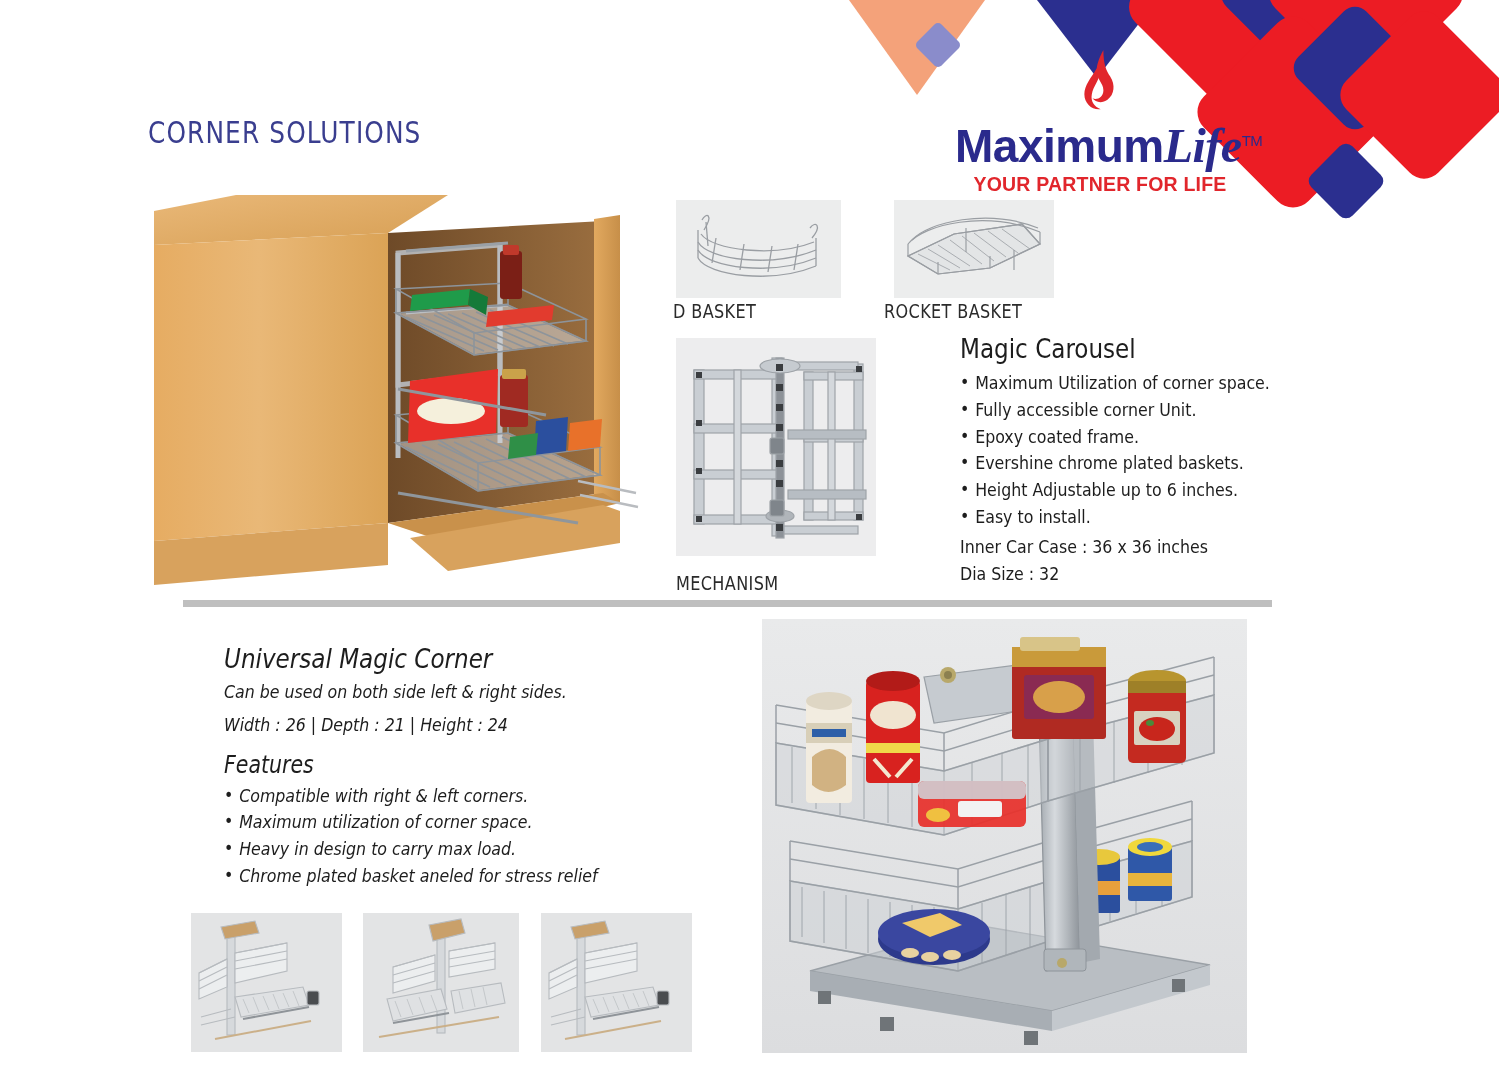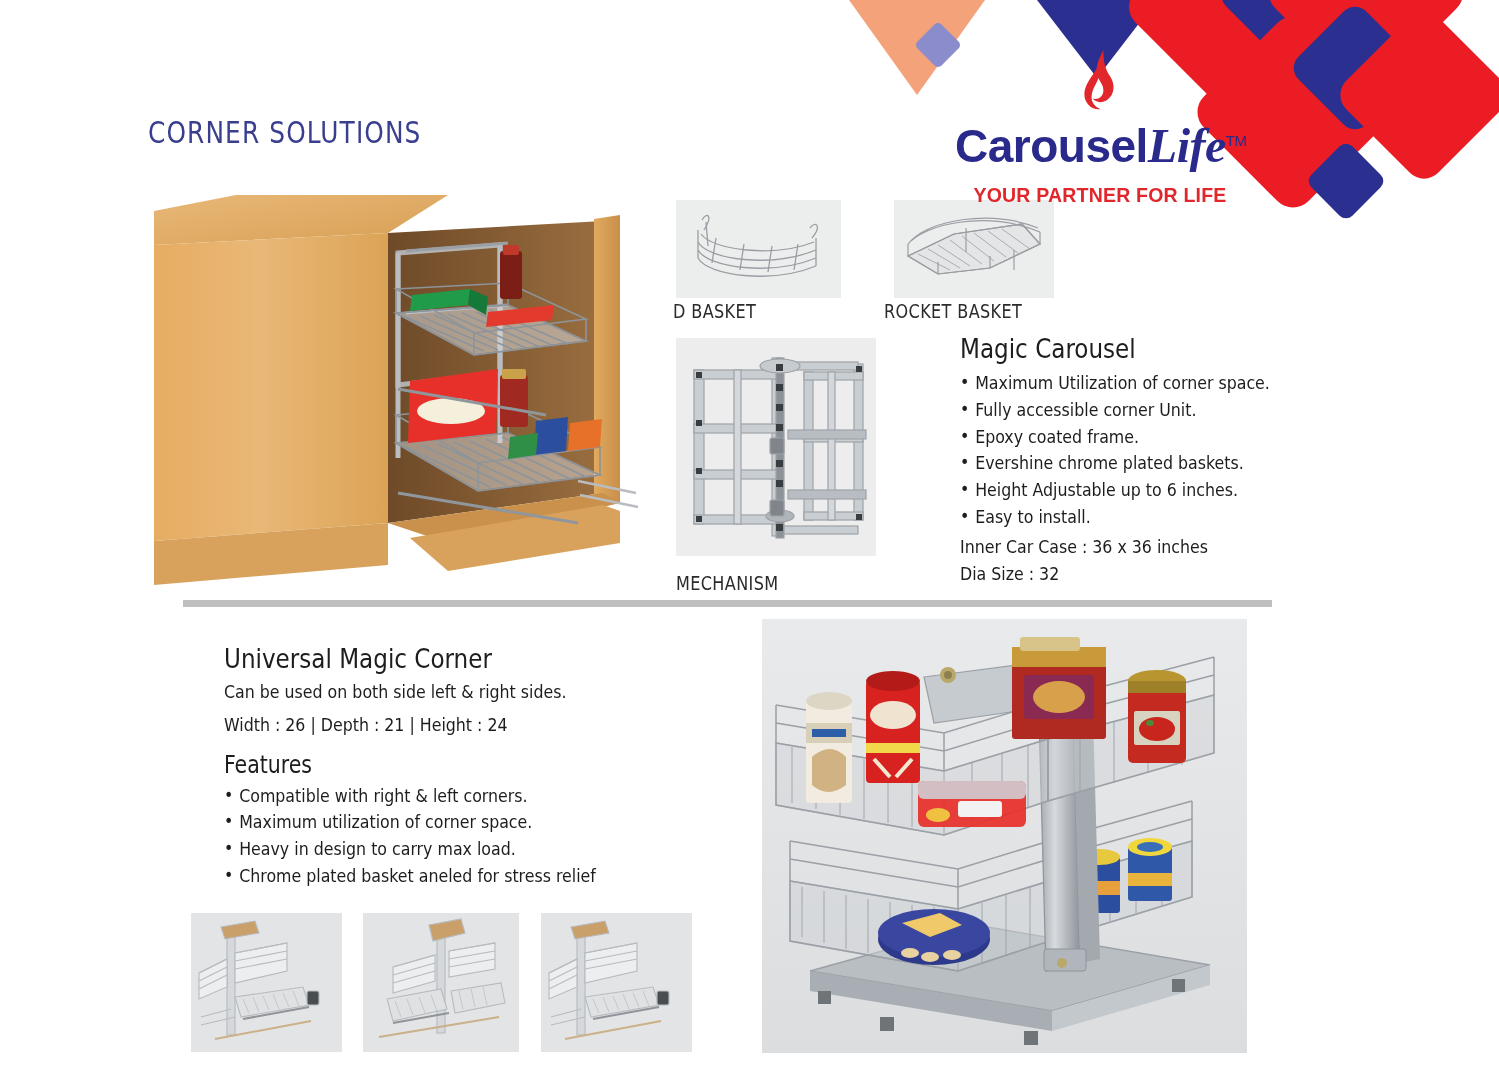--- a/index.html
+++ b/index.html
@@ -70,21 +70,21 @@
     font-size: 15px;
     vertical-align: super;
     font-style: normal;
     font-weight: normal;
   }
   .logo-tag {
     font-size: 19.5px;
     font-weight: bold;
     color: #e1262c;
     letter-spacing: 0.2px;
-    margin-top: 14px;
+    margin-top: 3px;
     white-space: nowrap;
   }
 
   
   .photo {
     position: absolute;
     background: #ececed;
     overflow: hidden;
   }
   .photo-cap {
@@ -120,21 +120,21 @@
     white-space: nowrap;
   }
   .bullet-line { padding-left: 16px; position: relative; }
   .bullet-line::before {
     content: "\2022";
     position: absolute;
     left: 0; top: -1px;
   }
 
   .carousel-block { position: absolute; left: 960px; top: 333px; width: 360px; }
-  .umc-block { position: absolute; left: 224px; top: 643px; width: 420px; }
+  .umc-block { position: absolute; left: 224px; top: 643px; width: 420px; font-style: italic; }
 
   
   .divider {
     position: absolute;
     left: 183px; top: 600px;
     width: 1089px; height: 7px;
     background: #bfbfbf;
   }
 </style>
 </head>
@@ -164,21 +164,21 @@
 </div>
 
 <div class="page-title">CORNER SOLUTIONS</div>
 
 <div class="logo-block">
   <svg class="logo-flame" viewBox="0 0 70 100" width="70" height="68">
     <path d="M40 3 C40 3 30 20 30 34 C30 46 40 52 40 62 C40 72 31 77 24 74 C28 80 38 82 46 76 C56 69 58 54 50 42 C44 33 40 24 40 3 Z" fill="#e1262c"></path>
     <path d="M30 30 C22 44 12 54 12 68 C12 82 24 92 36 90 C26 86 21 78 23 68 C25 56 34 48 34 38 C34 34 32 31 30 30 Z" fill="#e1262c"></path>
   </svg>
   <div class="logo-word">
-    <span>Carousel</span><span class="life">Life</span><span class="tm">TM</span>
+    <span>Maximum</span><span class="life">Life</span><span class="tm">TM</span>
   </div>
   <div class="logo-tag">YOUR PARTNER FOR LIFE</div>
 </div>
 
 <div class="cab-wrap">
   <svg width="500" height="400" viewBox="0 0 500 400">
     <defs>
       <linearGradient id="woodA" x1="0" y1="0" x2="1" y2="0">
         <stop offset="0%" stop-color="#e6ac62"></stop>
           <stop offset="45%" stop-color="#e9b877"></stop>

